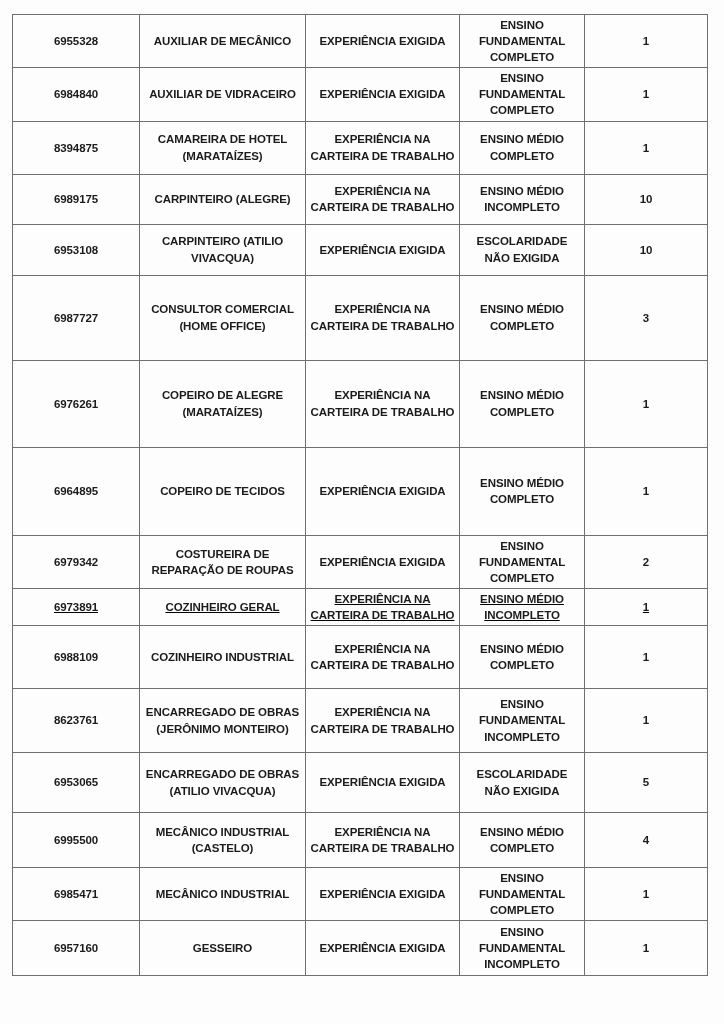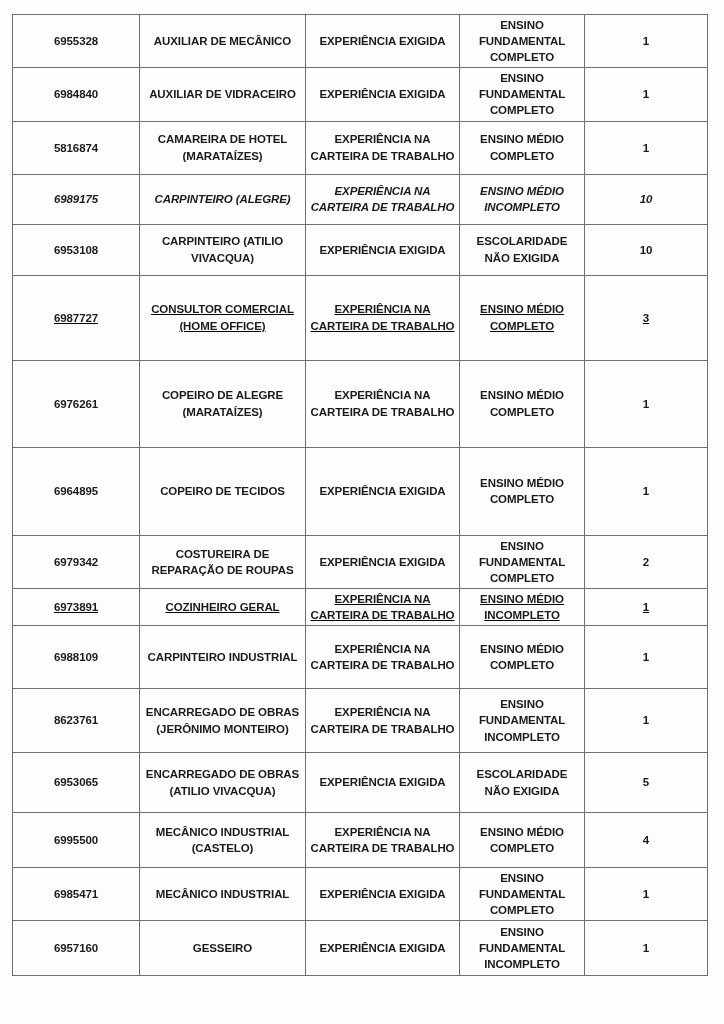--- a/index.html
+++ b/index.html
@@ -35,23 +35,23 @@
     letter-spacing: -0.1px;
     overflow: hidden;
   }
   td.c-exp { font-size: 11px; letter-spacing: -0.3px; margin-top: 28px; }
   td.c-edu { font-size: 11px; letter-spacing: -0.2px; }
   td.c-id, td.c-vac { font-size: 12px; letter-spacing: 0; border-radius: 9px; }
   
   tr:nth-child(1)  { height: 53px; }
   tr:nth-child(2)  { height: 52px; }
   tr:nth-child(3)  { height: 53px; }
-  tr:nth-child(4)  { height: 50px; font-style: italic; }
+  tr:nth-child(4)  { height: 50px; }
   tr:nth-child(5)  { height: 51px; }
-  tr:nth-child(6)  { height: 85px; text-decoration: underline; }
+  tr:nth-child(6)  { height: 85px; }
   tr:nth-child(7)  { height: 87px; }
   tr:nth-child(8)  { height: 88px; }
   tr:nth-child(9)  { height: 49px; }
   tr:nth-child(10) { height: 36px; text-decoration: underline; }
   tr:nth-child(11) { height: 63px; }
   tr:nth-child(12) { height: 64px; }
   tr:nth-child(13) { height: 60px; }
   tr:nth-child(14) { height: 55px; }
   tr:nth-child(15) { height: 53px; }
   tr:nth-child(16) { height: 55px; }
@@ -77,21 +77,21 @@
         <td class="c-vac">1</td>
       </tr>
       <tr>
         <td class="c-id">6984840</td>
         <td class="c-job">AUXILIAR DE VIDRACEIRO</td>
         <td class="c-exp">EXPERIÊNCIA EXIGIDA</td>
         <td class="c-edu">ENSINO FUNDAMENTAL COMPLETO</td>
         <td class="c-vac">1</td>
       </tr>
       <tr>
-        <td class="c-id">5816874</td>
+        <td class="c-id">8394875</td>
         <td class="c-job">CAMAREIRA DE HOTEL (MARATAÍZES)</td>
         <td class="c-exp">EXPERIÊNCIA NA CARTEIRA DE TRABALHO</td>
         <td class="c-edu">ENSINO MÉDIO COMPLETO</td>
         <td class="c-vac">1</td>
       </tr>
       <tr>
         <td class="c-id">6989175</td>
         <td class="c-job">CARPINTEIRO (ALEGRE)</td>
         <td class="c-exp">EXPERIÊNCIA NA CARTEIRA DE TRABALHO</td>
         <td class="c-edu">ENSINO MÉDIO INCOMPLETO</td>
@@ -134,21 +134,21 @@
       </tr>
       <tr>
         <td class="c-id">6973891</td>
         <td class="c-job">COZINHEIRO GERAL</td>
         <td class="c-exp">EXPERIÊNCIA NA CARTEIRA DE TRABALHO</td>
         <td class="c-edu">ENSINO MÉDIO INCOMPLETO</td>
         <td class="c-vac">1</td>
       </tr>
       <tr>
         <td class="c-id">6988109</td>
-        <td class="c-job">CARPINTEIRO INDUSTRIAL</td>
+        <td class="c-job">COZINHEIRO INDUSTRIAL</td>
         <td class="c-exp">EXPERIÊNCIA NA CARTEIRA DE TRABALHO</td>
         <td class="c-edu">ENSINO MÉDIO COMPLETO</td>
         <td class="c-vac">1</td>
       </tr>
       <tr>
         <td class="c-id">8623761</td>
         <td class="c-job">ENCARREGADO DE OBRAS (JERÔNIMO MONTEIRO)</td>
         <td class="c-exp">EXPERIÊNCIA NA CARTEIRA DE TRABALHO</td>
         <td class="c-edu">ENSINO FUNDAMENTAL INCOMPLETO</td>
         <td class="c-vac">1</td>

